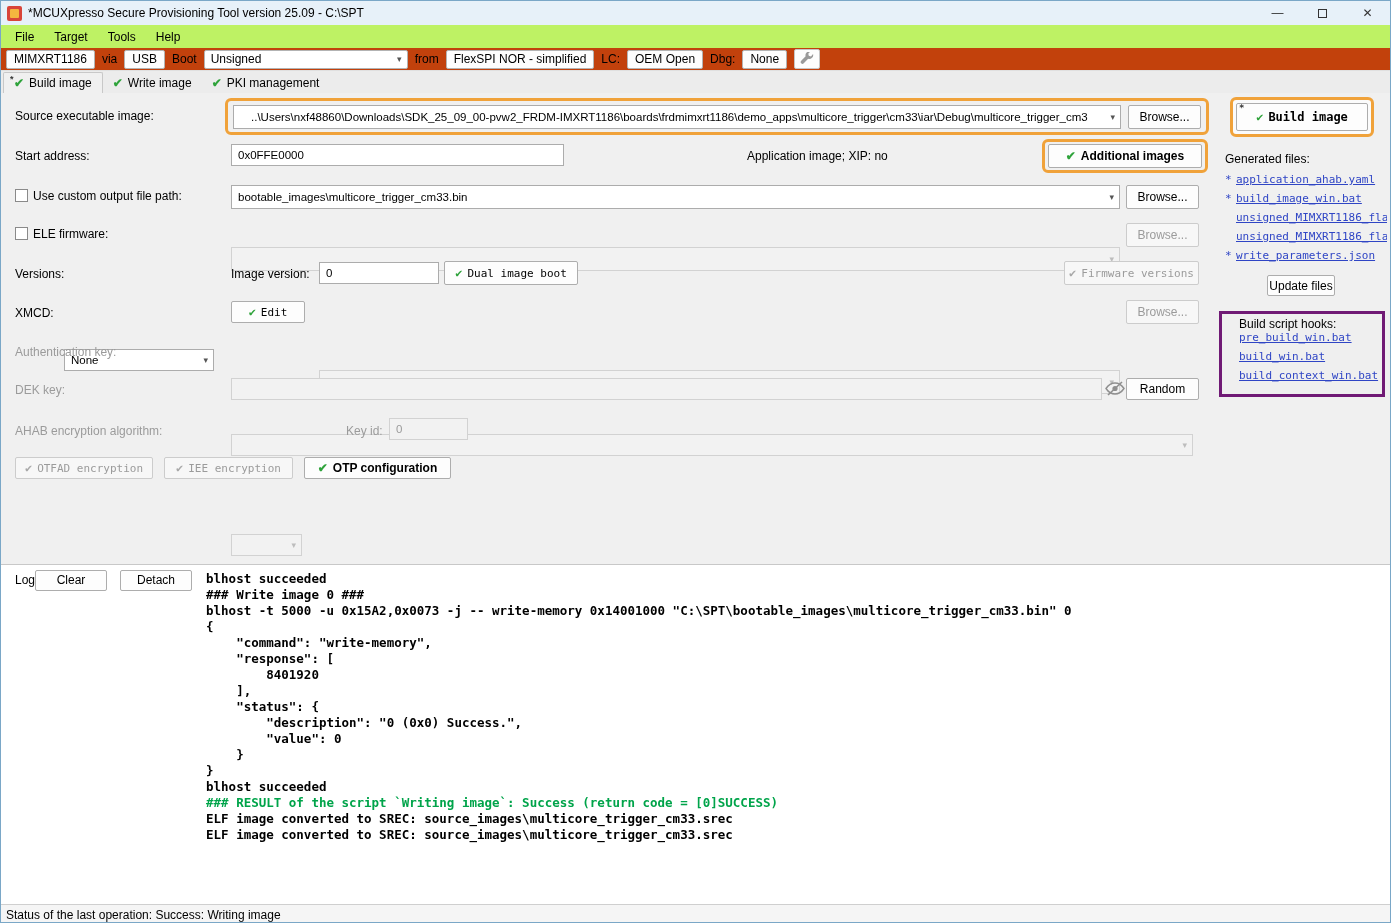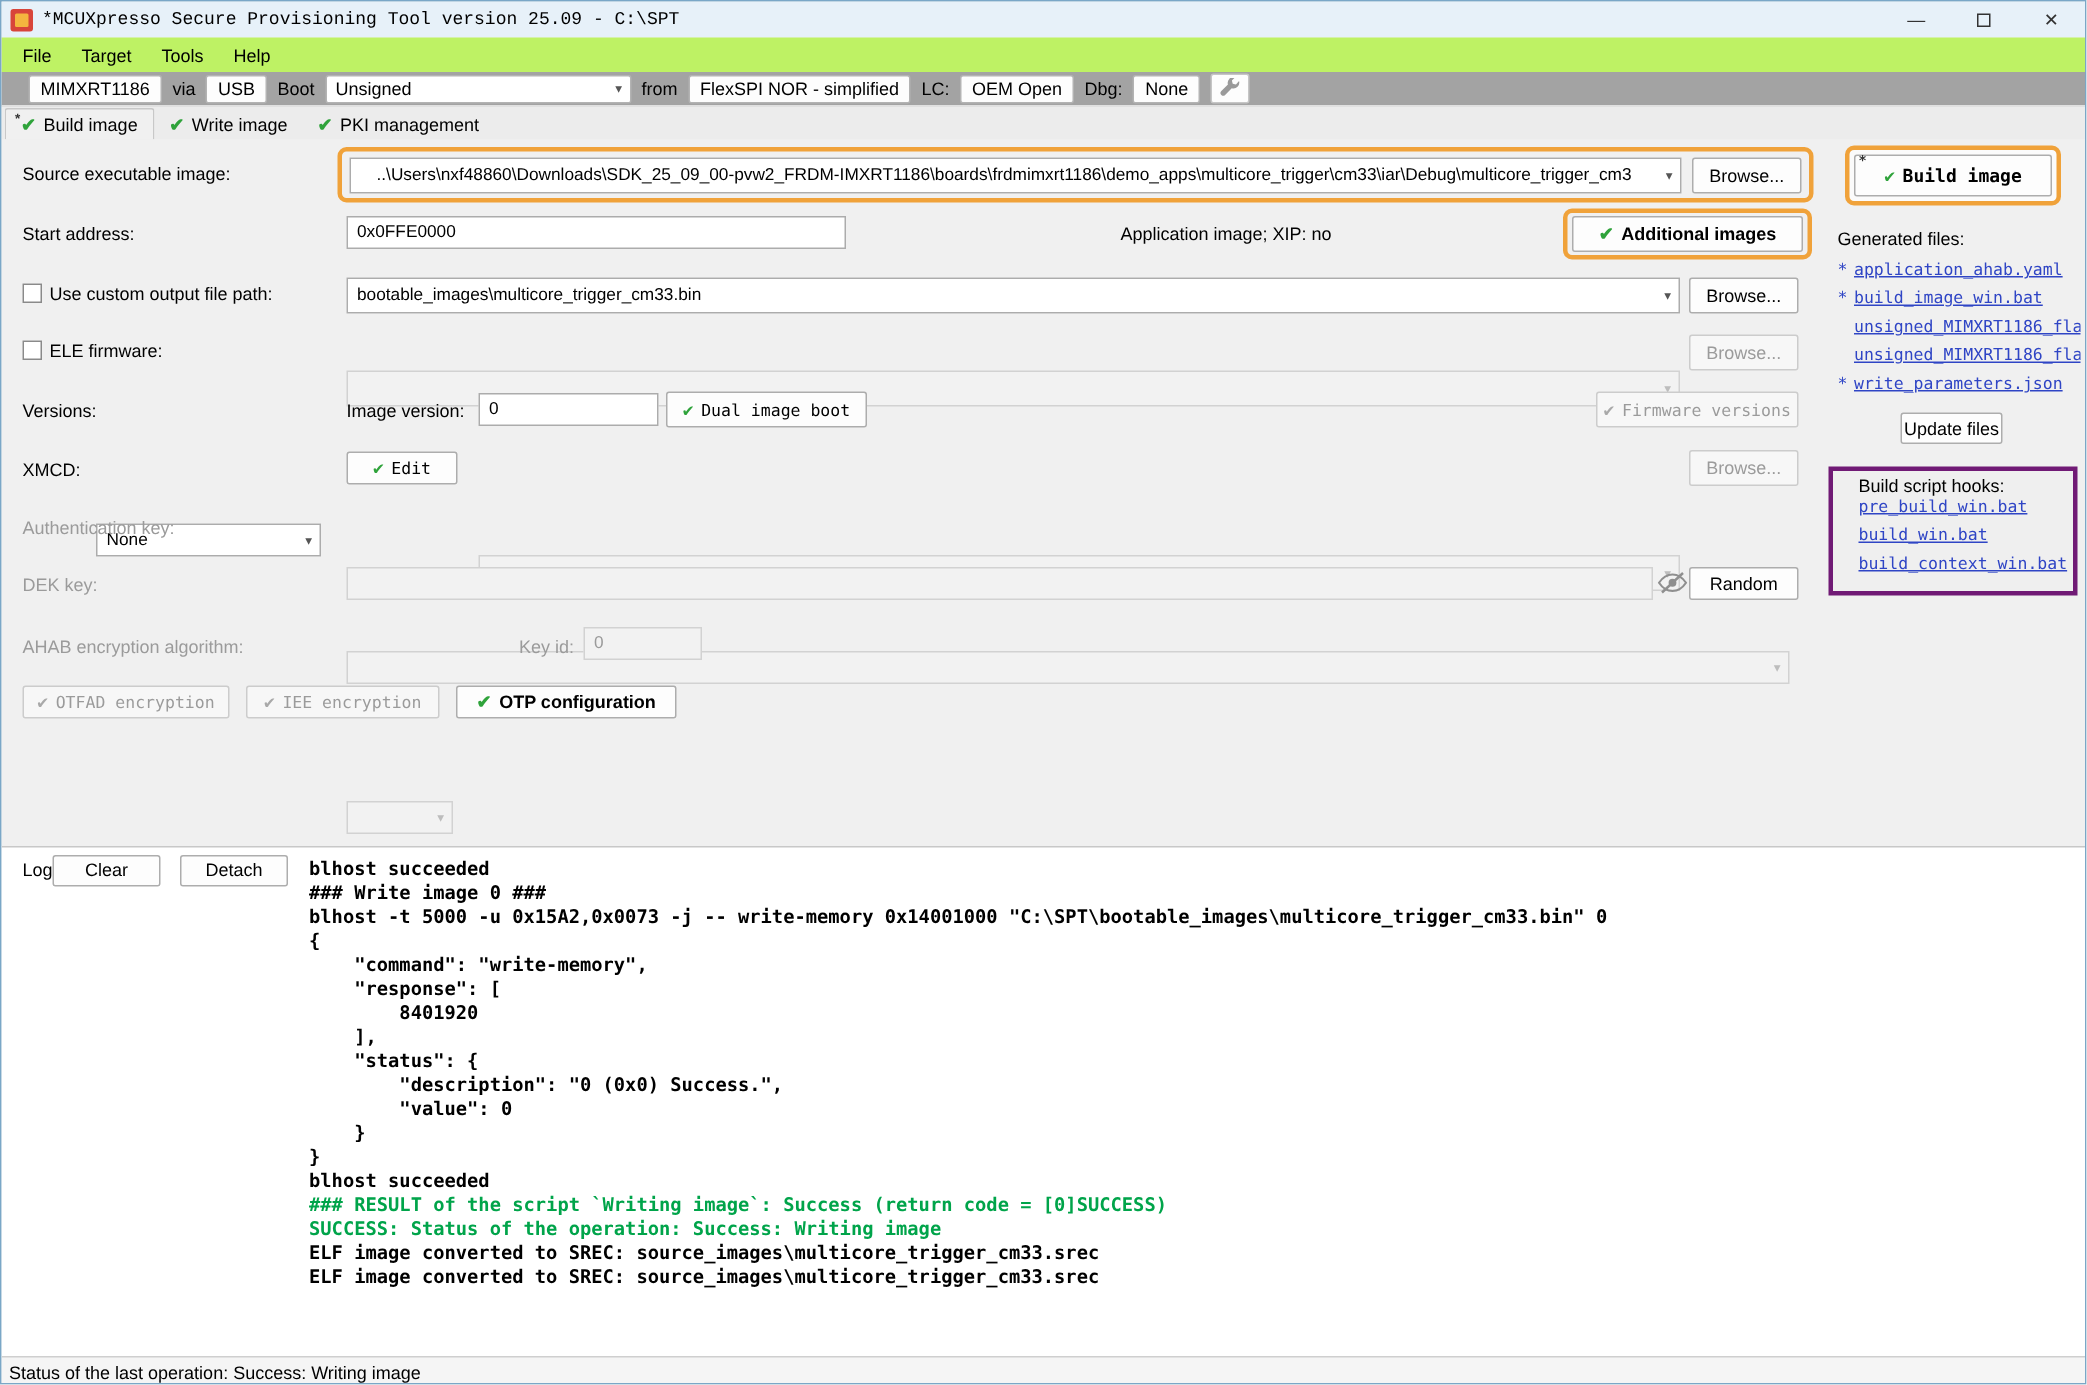--- a/index.html
+++ b/index.html
@@ -4,31 +4,31 @@
 <style>
   * { box-sizing: border-box; margin: 0; padding: 0; }
   html,body { width:1391px; height:923px; }
   body { font-family:"Liberation Sans", sans-serif; font-size:12px; color:#000; background:#f0f0f0; }
   .window { width:1391px; height:923px; display:flex; flex-direction:column; overflow:hidden; border:1px solid #7aa7c7; background:#f0f0f0; }
 
   
   .titlebar { height:24px; background:#e7f1f9; display:flex; align-items:center; padding-left:6px; flex:0 0 auto; }
   .app-icon { width:15px; height:15px; background:#d8453a; border-radius:2px; margin-right:6px; position:relative; }
   .app-icon::after { content:""; position:absolute; left:3px; top:3px; width:9px; height:9px; background:#f4b63f; border-radius:1px; }
-  .title-text { font-size:12px;font-family:Liberation Mono, monospace; }
+  .title-text { font-size:12px; }
   .win-controls { margin-left:auto; display:flex; height:100%; }
   .win-btn { width:45px; height:100%; display:flex; align-items:center; justify-content:center; font-size:12px; color:#333; }
   .max-glyph { width:9px; height:9px; border:1px solid #333; display:inline-block; }
 
   
   .menubar { height:23px; background:#bef264; display:flex; align-items:center; gap:0; padding-left:4px; flex:0 0 auto; }
   .menu-item { padding:3px 10px; }
 
   
-  .toolbar { height:23px; background:#a3a3a3; border-bottom:1px solid #e0e0e0; display:flex; align-items:center; gap:7px; padding-left:18px; flex:0 0 auto; }
+  .toolbar { height:23px; background:#c2410c; border-bottom:1px solid #e0e0e0; display:flex; align-items:center; gap:7px; padding-left:5px; flex:0 0 auto; }
   .tb-btn { background:#fdfdfd; border:1px solid #b3b3b3; border-radius:2px; height:19px; display:flex; align-items:center; padding:0 7px; white-space:nowrap; }
   .tb-label { white-space:nowrap; }
   .tb-combo { background:#fff; border:1px solid #b3b3b3; border-radius:2px; height:19px; width:204px; display:flex; align-items:center; padding:0 6px; position:relative; }
   .tb-combo .arrow { position:absolute; right:5px; color:#555; font-size:9px; }
   .tb-icon-btn { background:#fdfdfd; border:1px solid #c6c6c6; border-radius:2px; height:20px; width:26px; display:flex; align-items:center; justify-content:center; }
 
   
   .tabbar { height:22px; background:#ececec; display:flex; align-items:flex-end; padding-left:2px; flex:0 0 auto; }
   .tab { height:21px; display:flex; align-items:center; gap:5px; padding:0 10px; position:relative; }
   .tab.active { background:#f0f0f0; border:1px solid #c8c8c8; border-bottom:none; border-radius:2px 2px 0 0; }
@@ -302,21 +302,20 @@
         <div class="log-line">    "response": [</div>
         <div class="log-line">        8401920</div>
         <div class="log-line">    ],</div>
         <div class="log-line">    "status": {</div>
         <div class="log-line">        "description": "0 (0x0) Success.",</div>
         <div class="log-line">        "value": 0</div>
         <div class="log-line">    }</div>
         <div class="log-line">}</div>
         <div class="log-line">blhost succeeded</div>
         <div class="log-line green">### RESULT of the script `Writing image`: Success (return code = [0]SUCCESS)</div>
-        <div class="log-line green">SUCCESS: Status of the operation: Success: Writing image</div>
         <div class="log-line">ELF image converted to SREC: source_images\multicore_trigger_cm33.srec</div>
         <div class="log-line">ELF image converted to SREC: source_images\multicore_trigger_cm33.srec</div>
       </div>
   </div>
 
   <div class="statusbar">
     <span>Status of the last operation: Success: Writing image</span>
   </div>
 
 </div>

